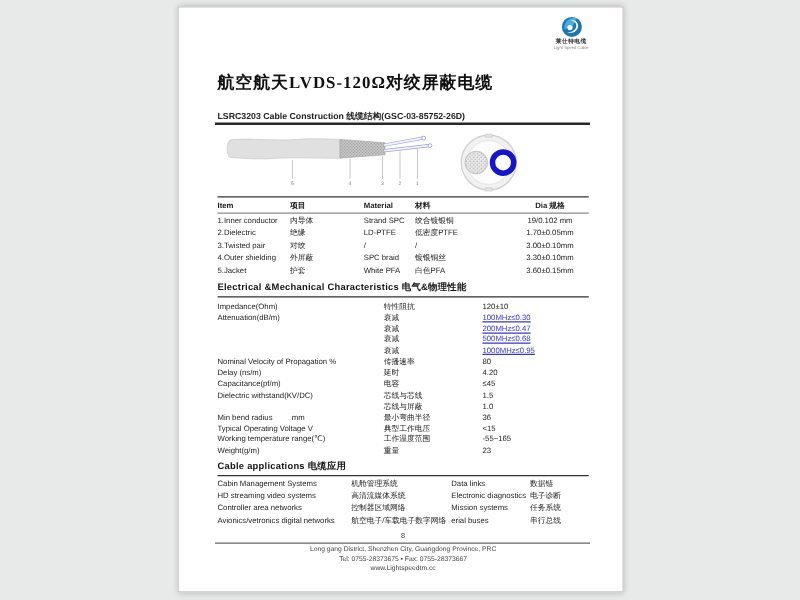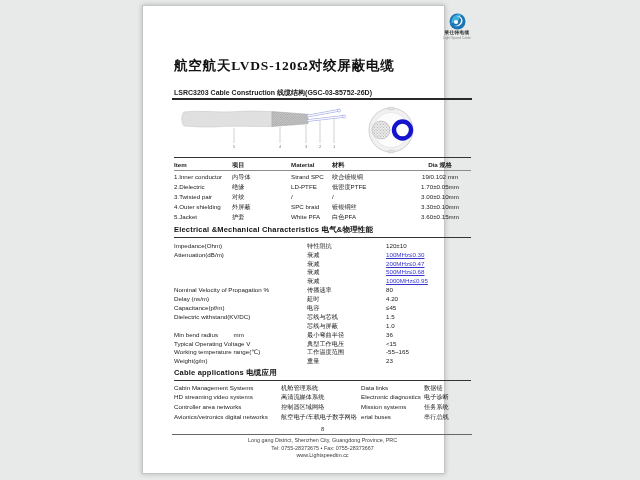--- a/index.html
+++ b/index.html
@@ -1,19 +1,19 @@
 <!DOCTYPE html>
 <html><head>
 <meta charset="utf-8">
 <style>
   * { margin:0; padding:0; box-sizing:border-box; }
   html,body { width:640px; height:480px; overflow:hidden; }
   .stage { position:relative; width:640px; height:480px; background:#e8e9e9;
            font-family:"Liberation Sans","DejaVu Sans",sans-serif; color:#1c1c1c; }
-  .page { position:absolute; left:142px; top:5px; width:303px; height:469px;
+  .page { position:absolute; left:142px; top:5px; width:357px; height:469px;
           background:#ffffff; border:1px solid #c6c6c6; box-shadow:0 0 5px rgba(0,0,0,.22); }
 
   
   .logo { position:absolute; left:288px; top:7px; width:52px; text-align:center; }
   .logo svg { display:block; margin:0 auto; }
   .logo-zh { font-size:4.6px; font-weight:bold; color:#2a2a2a; letter-spacing:.4px; line-height:5.5px; }
   .logo-en { font-size:3.4px; color:#8a8a8a; line-height:4px; }
 
   
   .title { position:absolute; left:31px; top:51px; font-family:"Liberation Serif","DejaVu Serif",serif;

